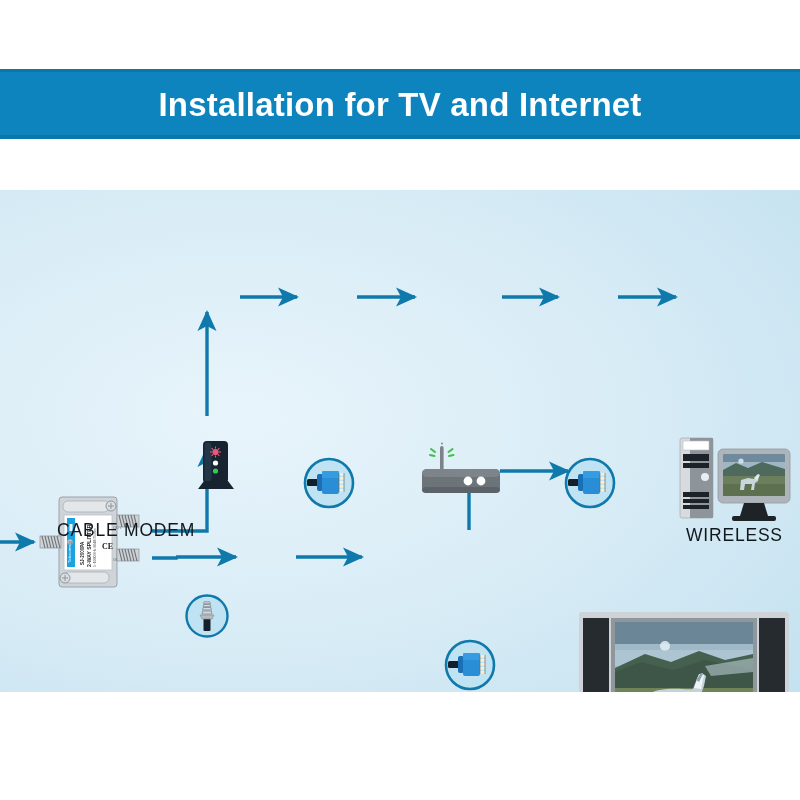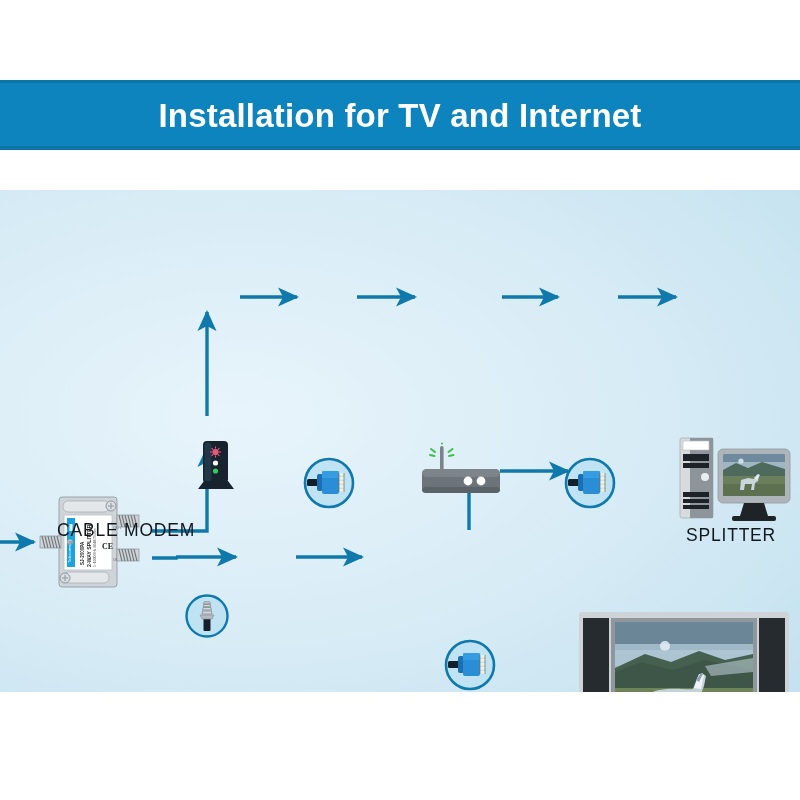--- a/index.html
+++ b/index.html
@@ -17,21 +17,20 @@
 
   
   #header-banner {
     position: absolute;
     left: 0; top: 69px;
     width: 800px; height: 70px;
     background: #0d84bd;
     display: flex;
     align-items: center;
     justify-content: center;
-    margin-top: 11px;
   }
   #header-banner .shade-top {
     position: absolute; left:0; top:0; width:100%; height:3px;
     background: rgba(0,0,0,0.10);
   }
   #header-banner .shade-bottom {
     position: absolute; left:0; bottom:0; width:100%; height:4px;
     background: rgba(0,0,0,0.10);
   }
   #header-title {
@@ -310,21 +309,21 @@
           <rect x="45" y="47" width="62" height="12" fill="#5d7150"></rect>
 
           <path d="M62,53 L63,43 L70,41 L76,42 L79,38 L81,39 L80,44 L77,46 L76,53 L73,53 L74,47 L67,47 L66,53 Z" fill="#c9d6dc"></path>
           <path d="M76,41 L80,37 L82,38 L79,43 Z" fill="#e3ebef"></path>
         </g>
 
         <path d="M66,66 L86,66 L90,79 L62,79 Z" fill="#1d2327"></path>
         <rect x="54" y="79" width="44" height="5" rx="2" fill="#1d2327"></rect>
       </svg>
     </div>
-    <div class="node-label" style="left:686px; top:337px;">SPLITTER</div>
+    <div class="node-label" style="left:686px; top:337px;">WIRELESS</div>
 
     <div class="device" style="left:444px; top:449px; width:52px; height:52px;">
       <svg width="52" height="52" viewBox="0 0 52 52">
         <circle cx="26" cy="26" r="24" fill="#bfe3f2" stroke="#0f79ab" stroke-width="2.6"></circle>
         <rect x="4" y="22" width="12" height="7" rx="1.5" fill="#12202b"></rect>
         <rect x="14" y="17" width="6" height="17" rx="2" fill="#1b6fb5"></rect>
         <rect x="19" y="14" width="17" height="23" rx="2" fill="#2a8ed6"></rect>
         <rect x="19" y="14" width="17" height="7" fill="#3ba3e6" opacity="0.7"></rect>
         <g fill="#f5f0dc">
           <rect x="36" y="16" width="5" height="2.6"></rect>

